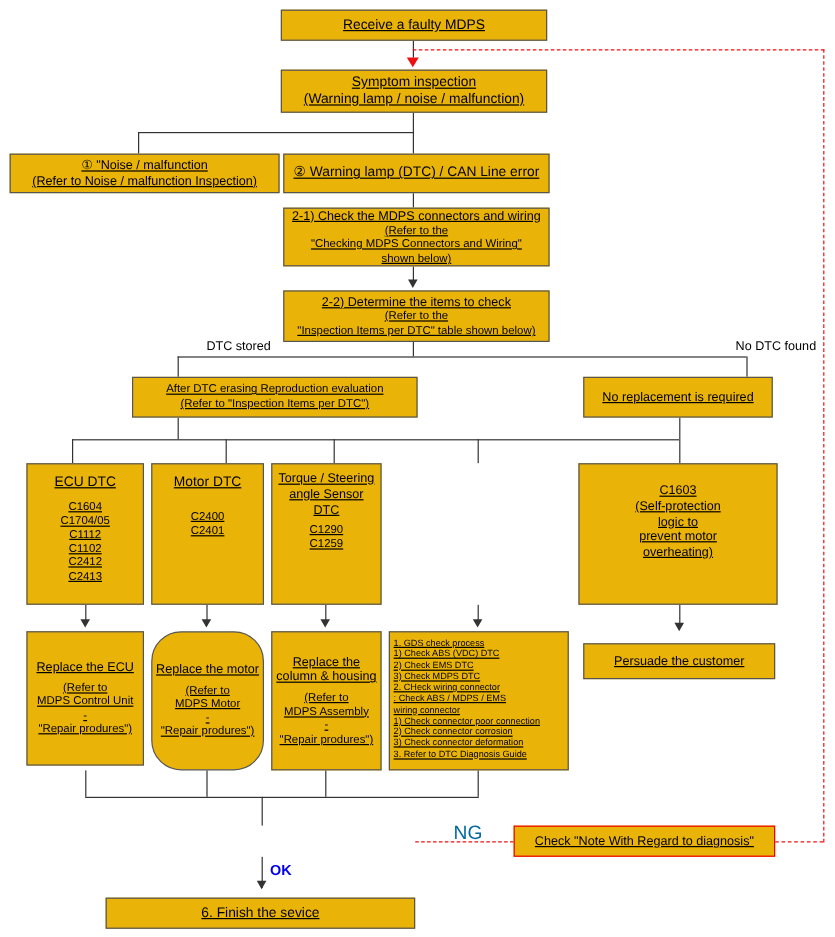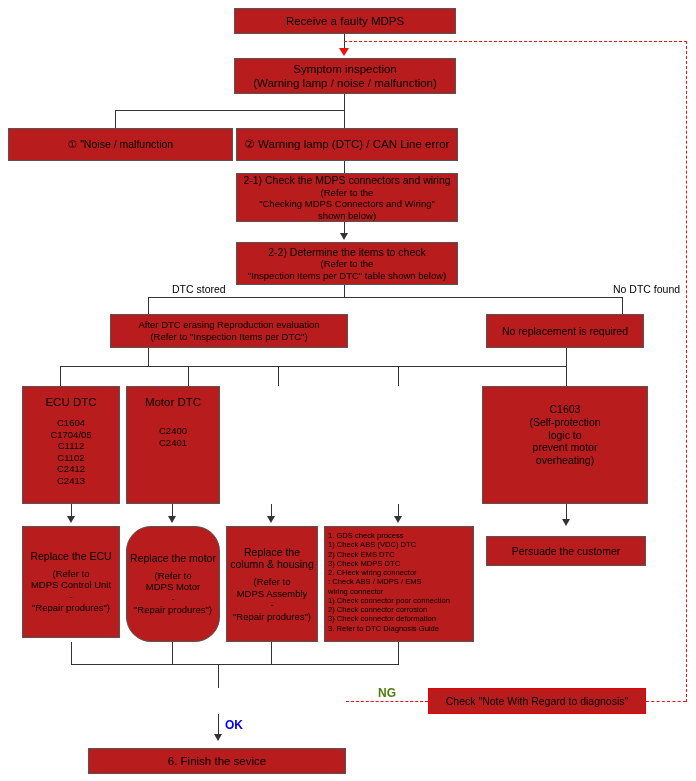--- a/index.html
+++ b/index.html
@@ -16,28 +16,29 @@
     position: relative;
     width: 696px;
     height: 781px;
     background: #ffffff;
     overflow: hidden;
   }
   .box {
     position: absolute;
     box-sizing: border-box;
     border: 1px solid #555555;
-    background: #b91c1c;
+    background: #eab308;
     display: flex;
     flex-direction: column;
     align-items: center;
     justify-content: center;
     text-align: center;
     line-height: 1.22;
     z-index: 5;
+    text-decoration: underline;
   }
   .box .ln {
     display: block;
     white-space: nowrap;
   }
   .box.left-align {
     align-items: flex-start;
     text-align: left;
   }
   .box.left-align .ln {
@@ -95,23 +96,23 @@
     border-left: 1.6px dashed #ee1111;
   }
 
   .edge-label {
     position: absolute;
     font-size: 10.5px;
     white-space: nowrap;
     z-index: 3;
   }
   .lbl-ng {
-    color: #4d7c0f;
-    font-weight: bold;
-    font-size: 12px;
+    color: #0369a1;
+    font-weight: normal;
+    font-size: 16px;
   }
   .lbl-ok {
     color: #0000ee;
     font-weight: bold;
     font-size: 12px;
   }
 </style>
 </head>
 <body>
 
@@ -130,20 +131,21 @@
     <span class="ln">(Warning lamp / noise / malfunction)</span>
   </div>
 
   <div class="ln-v" style="left:344px; top:94px; height:16px;"></div>
   <div class="ln-h" style="left:115px; top:110px; width:230px;"></div>
   <div class="ln-v" style="left:115px; top:110px; height:18px;"></div>
   <div class="ln-v" style="left:344px; top:110px; height:18px;"></div>
 
   <div class="box f10" style="left:8px; top:128px; width:225px; height:33px;">
     <span class="ln">① "Noise / malfunction</span>
+    <span class="ln">(Refer to Noise / malfunction Inspection)</span>
   </div>
 
   <div class="box f11" style="left:236px; top:128px; width:222px; height:33px;">
     <span class="ln">② Warning lamp (DTC) / CAN Line error</span>
   </div>
 
   <div class="ln-v" style="left:344px; top:161px; height:12px;"></div>
 
   <div class="box f9" style="left:236px; top:173px; width:222px; height:49px;">
     <span class="ln f10">2-1) Check the MDPS connectors and wiring</span>
@@ -200,20 +202,28 @@
   </div>
 
   <div class="box f9 top-align" style="left:126px; top:386px; width:94px; height:118px; padding-top:8px;">
     <span class="ln f11">Motor DTC</span>
     <span class="gap2"></span>
     <span class="gap2"></span>
     <span class="ln">C2400</span>
     <span class="ln">C2401</span>
   </div>
 
+  <div class="box f9 top-align" style="left:226px; top:386px; width:92px; height:118px; padding-top:6px;">
+    <span class="ln f10">Torque / Steering</span>
+    <span class="ln f10">angle Sensor</span>
+    <span class="ln f10">DTC</span>
+    <span class="gap"></span>
+    <span class="ln">C1290</span>
+    <span class="ln">C1259</span>
+  </div>
 
 
   <div class="box f10 top-align" style="left:482px; top:386px; width:166px; height:118px; padding-top:16px;">
     <span class="ln">C1603</span>
     <span class="ln">(Self-protection</span>
     <span class="ln">logic to</span>
     <span class="ln">prevent motor</span>
     <span class="ln">overheating)</span>
   </div>
 

